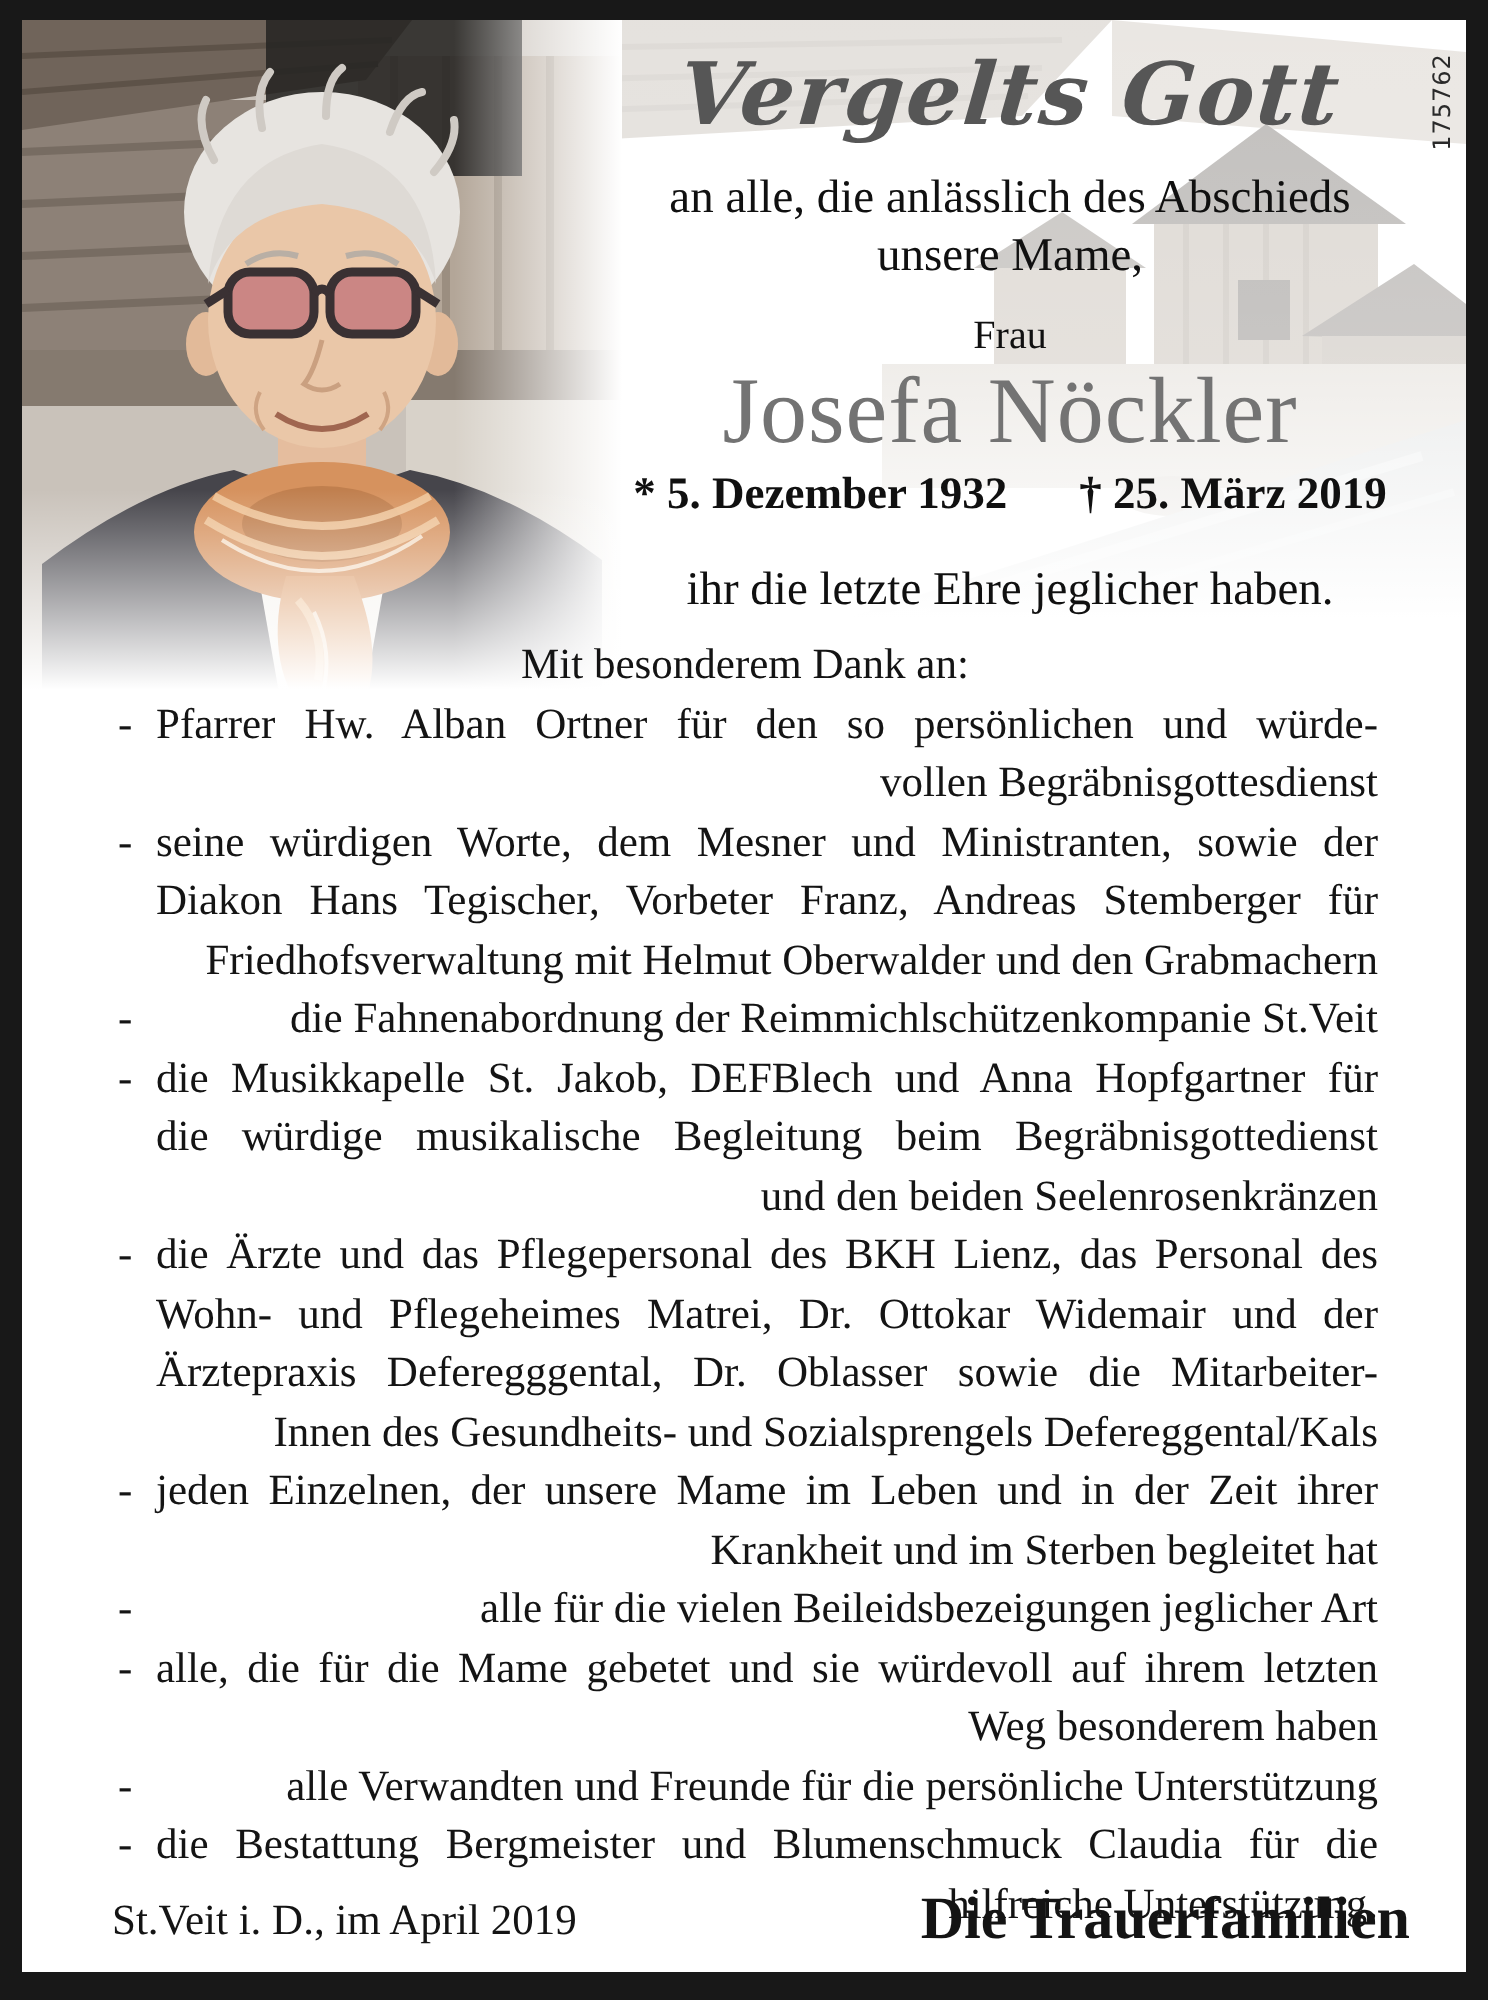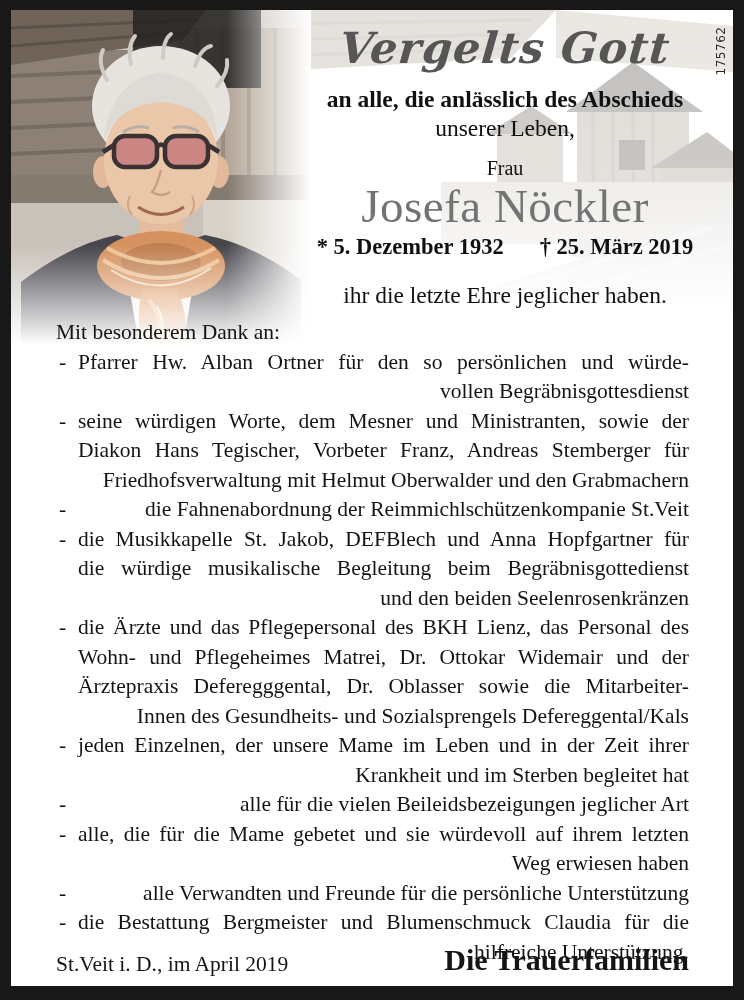--- a/index.html
+++ b/index.html
@@ -48,46 +48,46 @@
   .script-title {
     margin-top: 13px;
     font-family: "DejaVu Serif", serif;
     font-style: italic; font-weight: bold;
     transform: skewX(-5deg);
     font-size: 43px; line-height: 50px;
     letter-spacing: 1px;
     color: #565656;
   }
   .intro-line { font-size: 23.5px; line-height: 29px; }
-  .intro-line.first { margin-top: 12px; font-weight: bold; }
+  .intro-line.first { margin-top: 12px; }
   .salutation { margin-top: 13px; font-size: 20px; line-height: 24px; text-align: center; }
   .deceased-name {
     font-weight: normal; font-size: 47px; line-height: 52px;
     letter-spacing: 0.5px; color: #737373;
   }
   .dates {
     display: flex; justify-content: center; gap: 36px;
     font-weight: bold; font-size: 22.5px; line-height: 27px;
     margin-top: 1px;
   }
   .closing-line { margin-top: 21px; font-size: 23.5px; line-height: 29px; }
   
   .body-text {
     position: absolute; top: 308px; left: 45px; right: 44px;
     font-size: 21.5px; line-height: 29.5px; color: #141414;
   }
-  .thanks-intro { text-align: left; }
+  .thanks-intro { text-align: center; }
   .li { position: relative; padding-left: 22px; }
   .li .dash { position: absolute; left: 3px; top: 0; }
   .li .jl { text-align: justify; text-align-last: justify; }
   .li .ll { text-align: right; }
   
   .footer {
-    position: absolute; left: 45px; right: 44px; bottom: 9px;
-    display: flex; justify-content: space-between; align-items: flex-end;
+    position: absolute; left: 45px; right: 28px; bottom: 9px;
+    display: flex; justify-content: space-between; align-items: center;
     color: #141414;
   }
   .place-date { font-size: 21.5px; }
   .signature { font-weight: bold; font-size: 30px; }
 </style>
 </head>
 <body>
 
 <div class="page">
   <div class="inner">
@@ -199,21 +199,21 @@
         <rect x="0" y="0" width="300" height="345" fill="url(#fadeR)"></rect>
         <rect x="0" y="0" width="300" height="345" fill="url(#fadeB)"></rect>
       </svg>
     </div>
 
     <div class="ad-id">175762</div>
 
     <div class="header-texts">
       <div class="script-title">Vergelts Gott</div>
       <div class="intro-line first">an alle, die anlässlich des Abschieds</div>
-      <div class="intro-line">unserer Leben,</div>
+      <div class="intro-line">unsere Mame,</div>
       <div class="salutation">Frau</div>
       <div class="deceased-name">Josefa Nöckler</div>
       <div class="dates">
         <span>* 5. Dezember 1932</span>
         <span>† 25. März 2019</span>
       </div>
       <div class="closing-line">ihr die letzte Ehre jeglicher haben.</div>
     </div>
 
     <div class="body-text">
@@ -252,21 +252,21 @@
             <div class="jl">jeden Einzelnen, der unsere Mame im Leben und in der Zeit ihrer</div>
             <div class="ll">Krankheit und im Sterben begleitet hat</div>
           </div>
           <div class="li">
             <span class="dash">-</span>
             <div class="ll">alle für die vielen Beileidsbezeigungen jeglicher Art</div>
           </div>
           <div class="li">
             <span class="dash">-</span>
             <div class="jl">alle, die für die Mame gebetet und sie würdevoll auf ihrem letzten</div>
-            <div class="ll">Weg erwiesen haben</div>
+            <div class="ll">Weg besonderem haben</div>
           </div>
           <div class="li">
             <span class="dash">-</span>
             <div class="ll">alle Verwandten und Freunde für die persönliche Unterstützung</div>
           </div>
           <div class="li">
             <span class="dash">-</span>
             <div class="jl">die Bestattung Bergmeister und Blumenschmuck Claudia für die</div>
             <div class="ll">hilfreiche Unterstützung.</div>
           </div>

